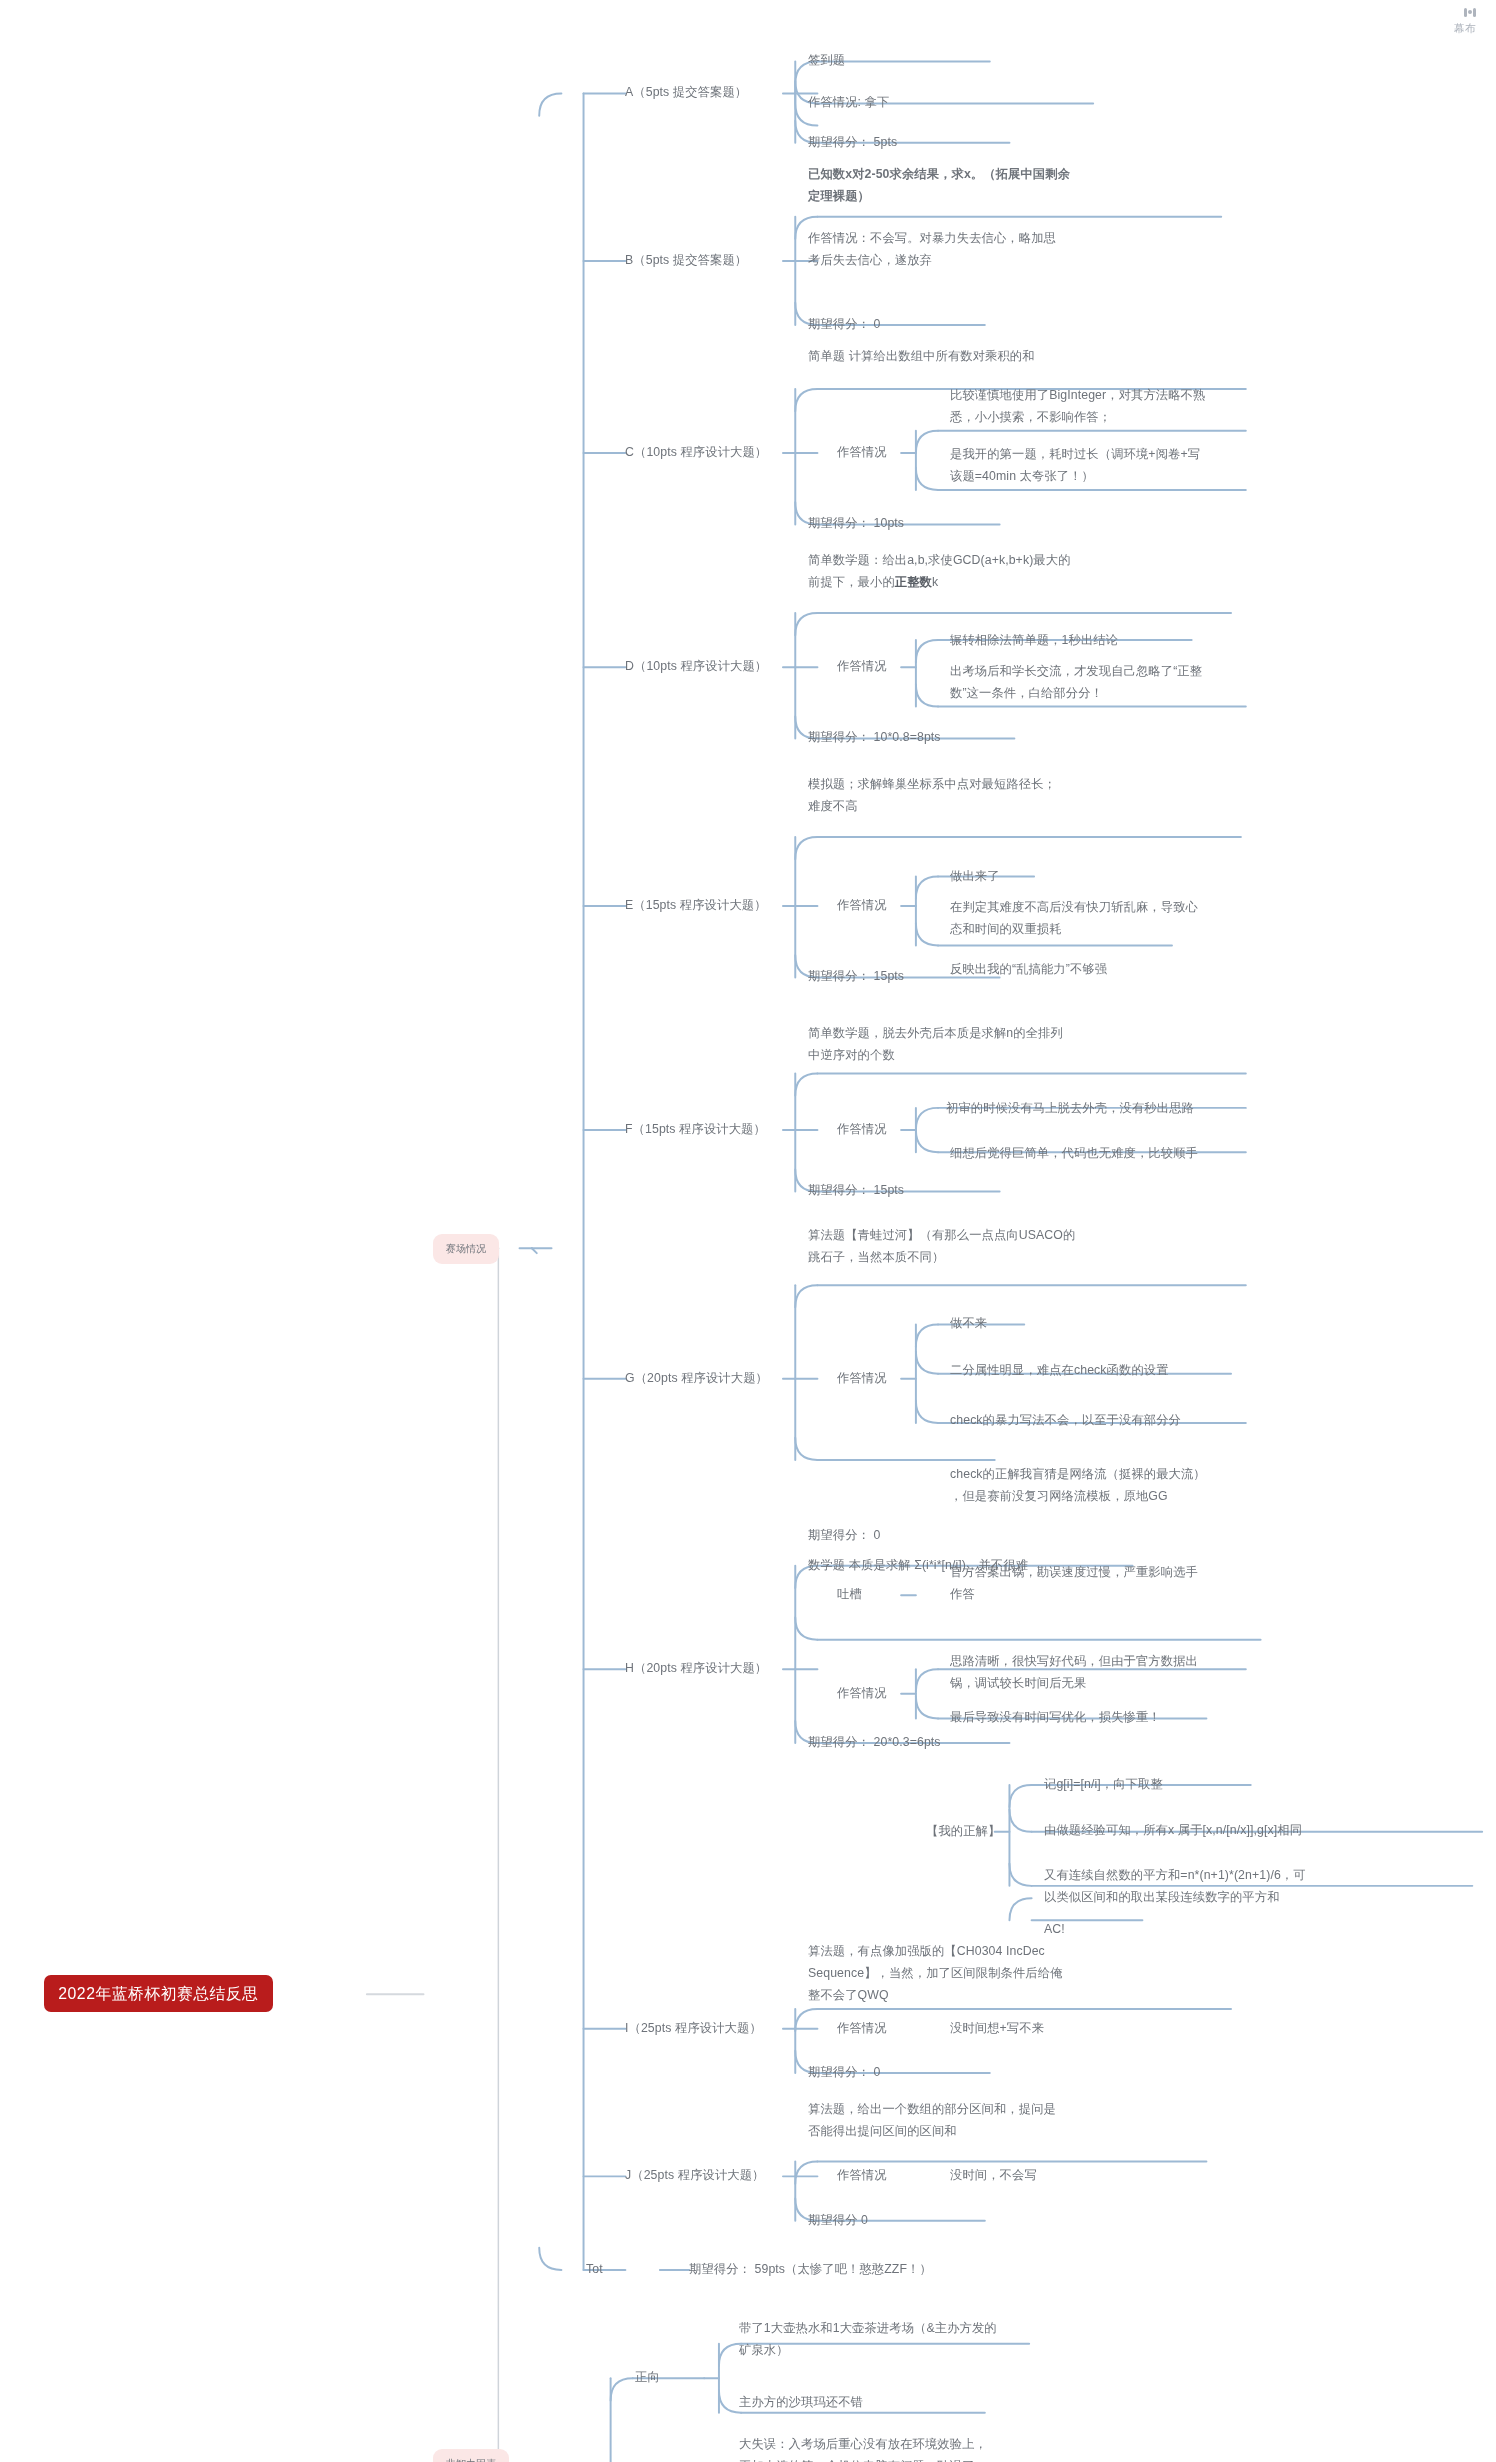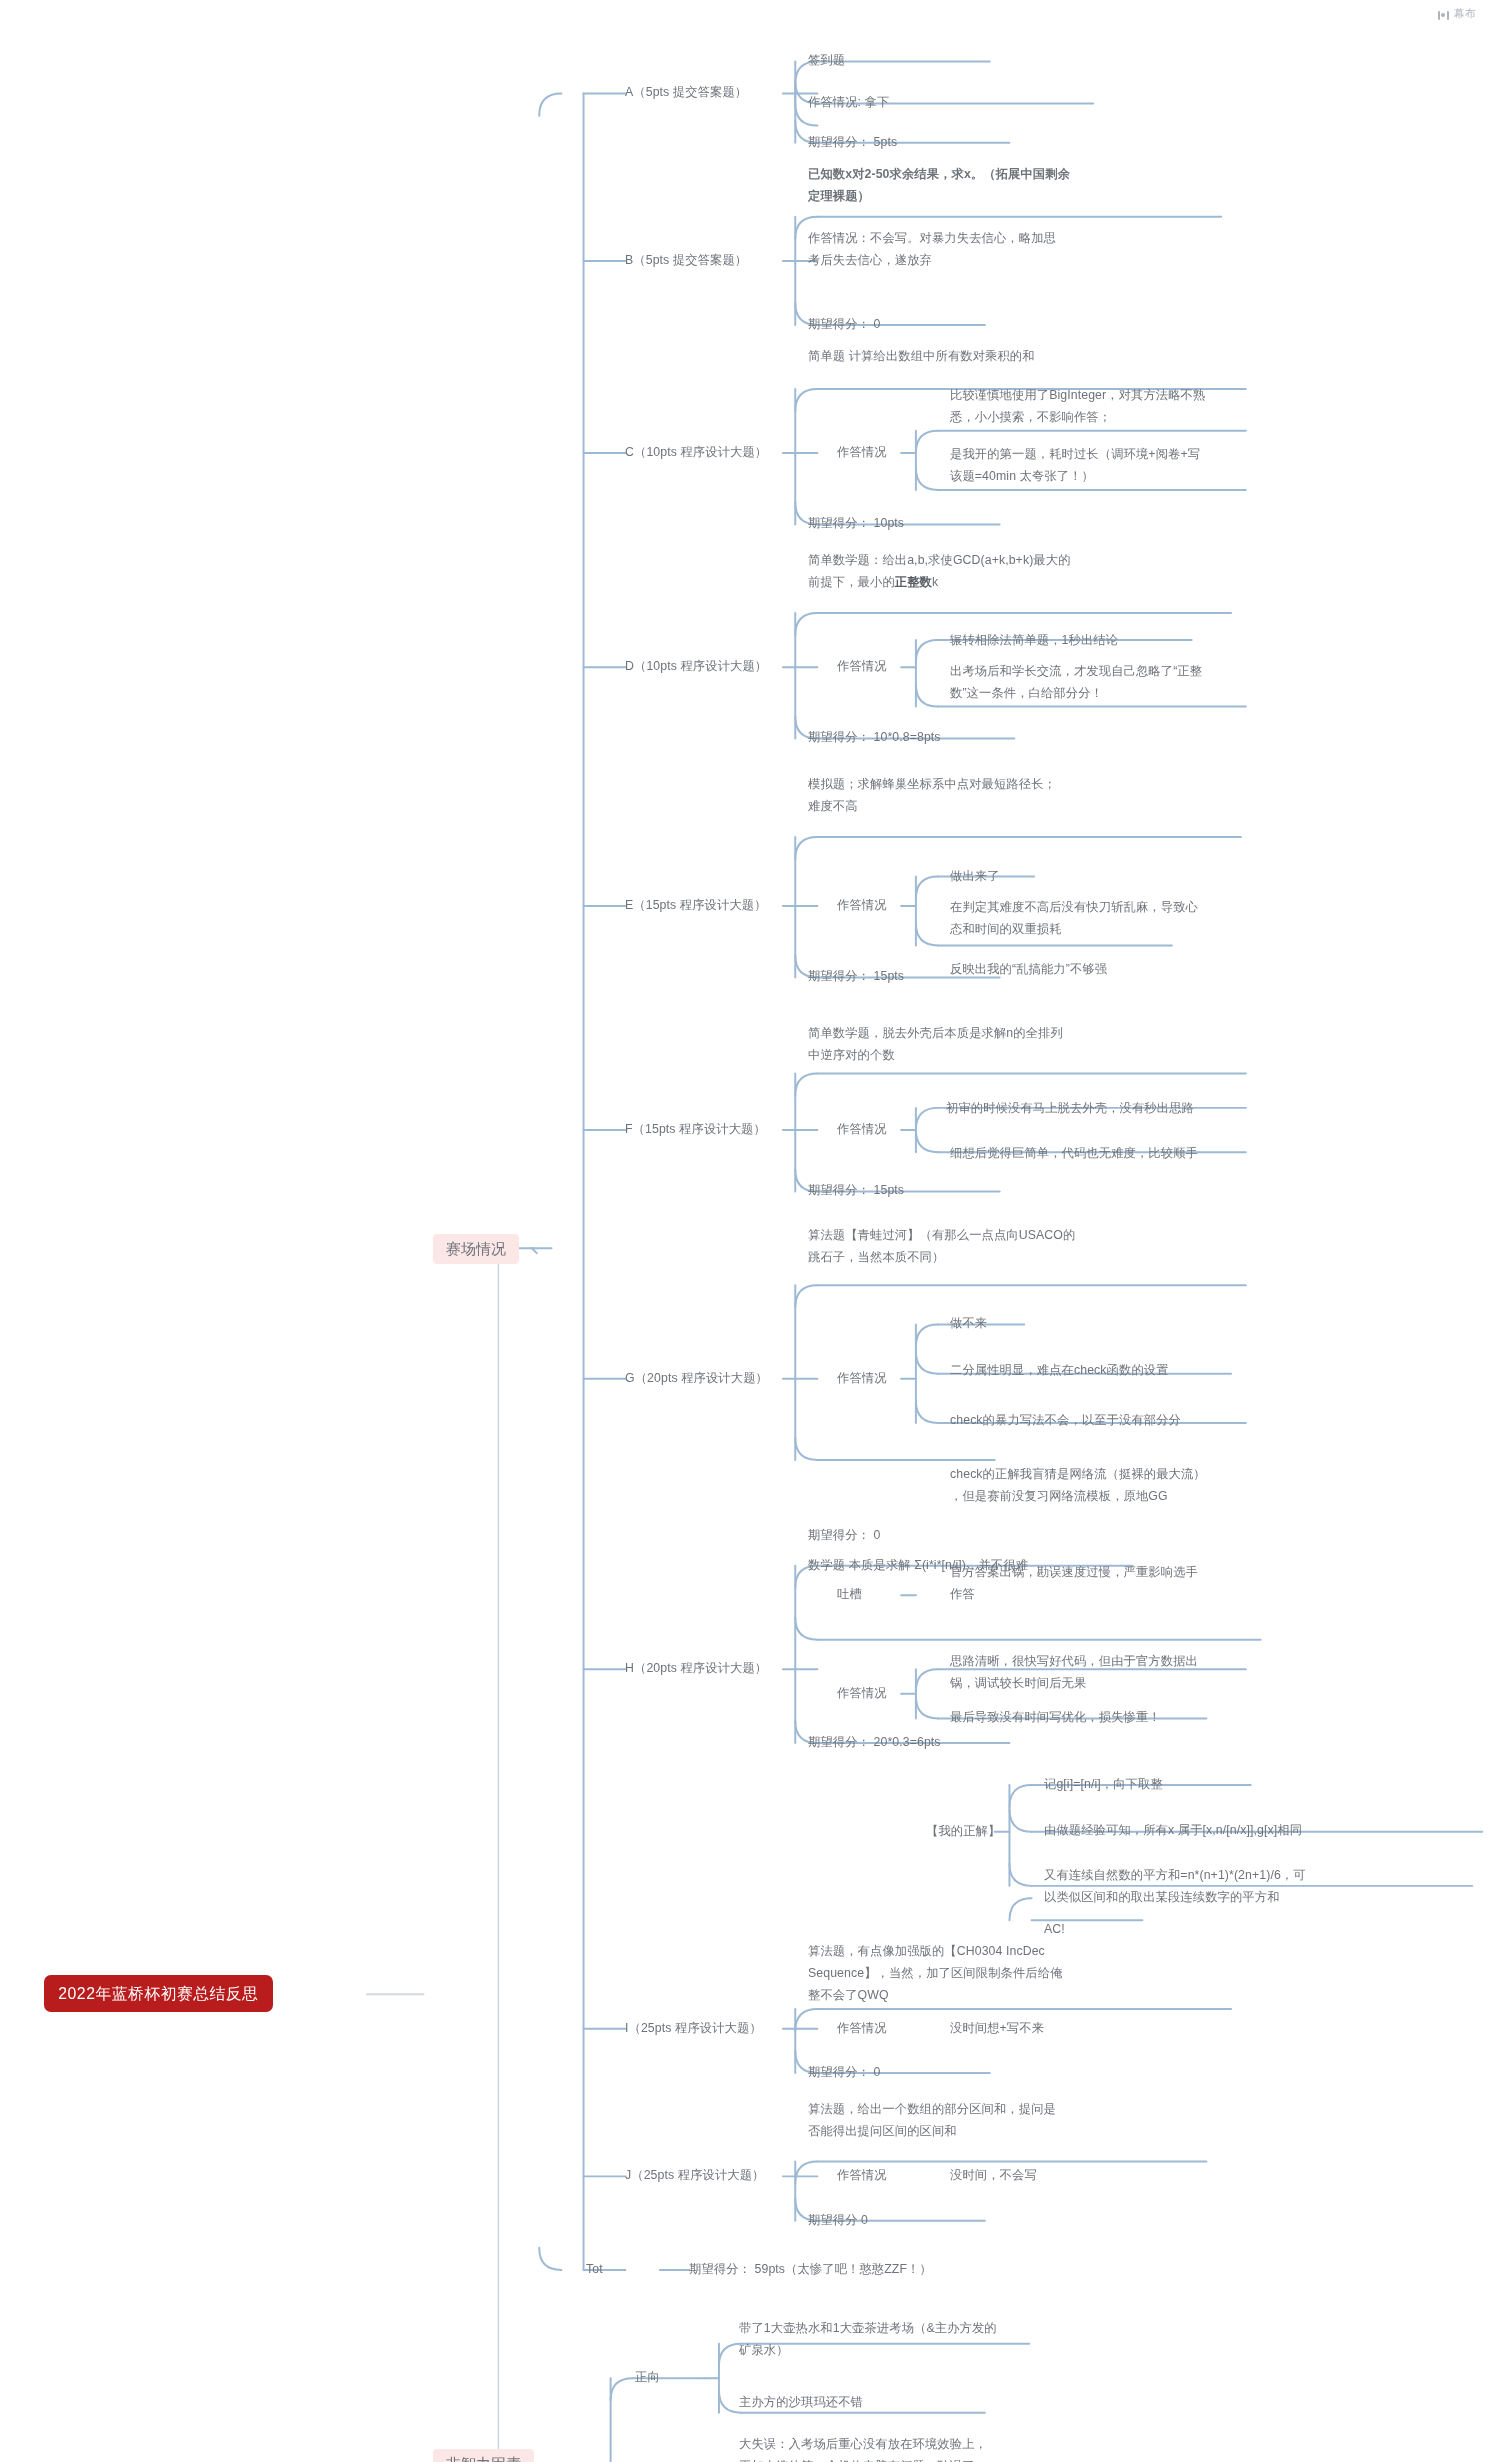--- a/index.html
+++ b/index.html
@@ -28,34 +28,34 @@
     border-radius:6.9px;
     padding:8.9px 14.8px;
     font-size:15.8px;
     line-height:19.7px;
     letter-spacing:0.5px;
     white-space:nowrap;
     margin-left:14px;
   }
   .node.t-branch{
     background:#fbe7e6;
-    border-radius:4px;
+    border-radius:9px;
     padding:6.9px 12.8px;
     color:#6e737a;
-    font-size:15px;
+    font-size:10px;
     line-height:15.8px;
     white-space:nowrap;
   }
   .node.t-leaf{ }
   .node b{ font-weight:bold; color:#5a5f66; }
 
   .brand{
     position:absolute; right:19.7px; top:6.9px;
     font-size:10.8px; color:#aeb4bd; letter-spacing:0.5px;
-    display:flex; align-items:flex-end; gap:3.9px;
+    display:flex; align-items:flex-end; gap:3.9px;flex-direction:column;
   }
   .brand .glyph{
     display:inline-block; width:12.8px; height:10.8px;
     position:relative;
   }
   .brand .glyph:before,.brand .glyph:after{
     content:""; position:absolute; top:1px; width:2.5px; height:8.9px;
     background:#aeb4bd; border-radius:1.5px;
   }
   .brand .glyph:before{ left:0.5px; }

